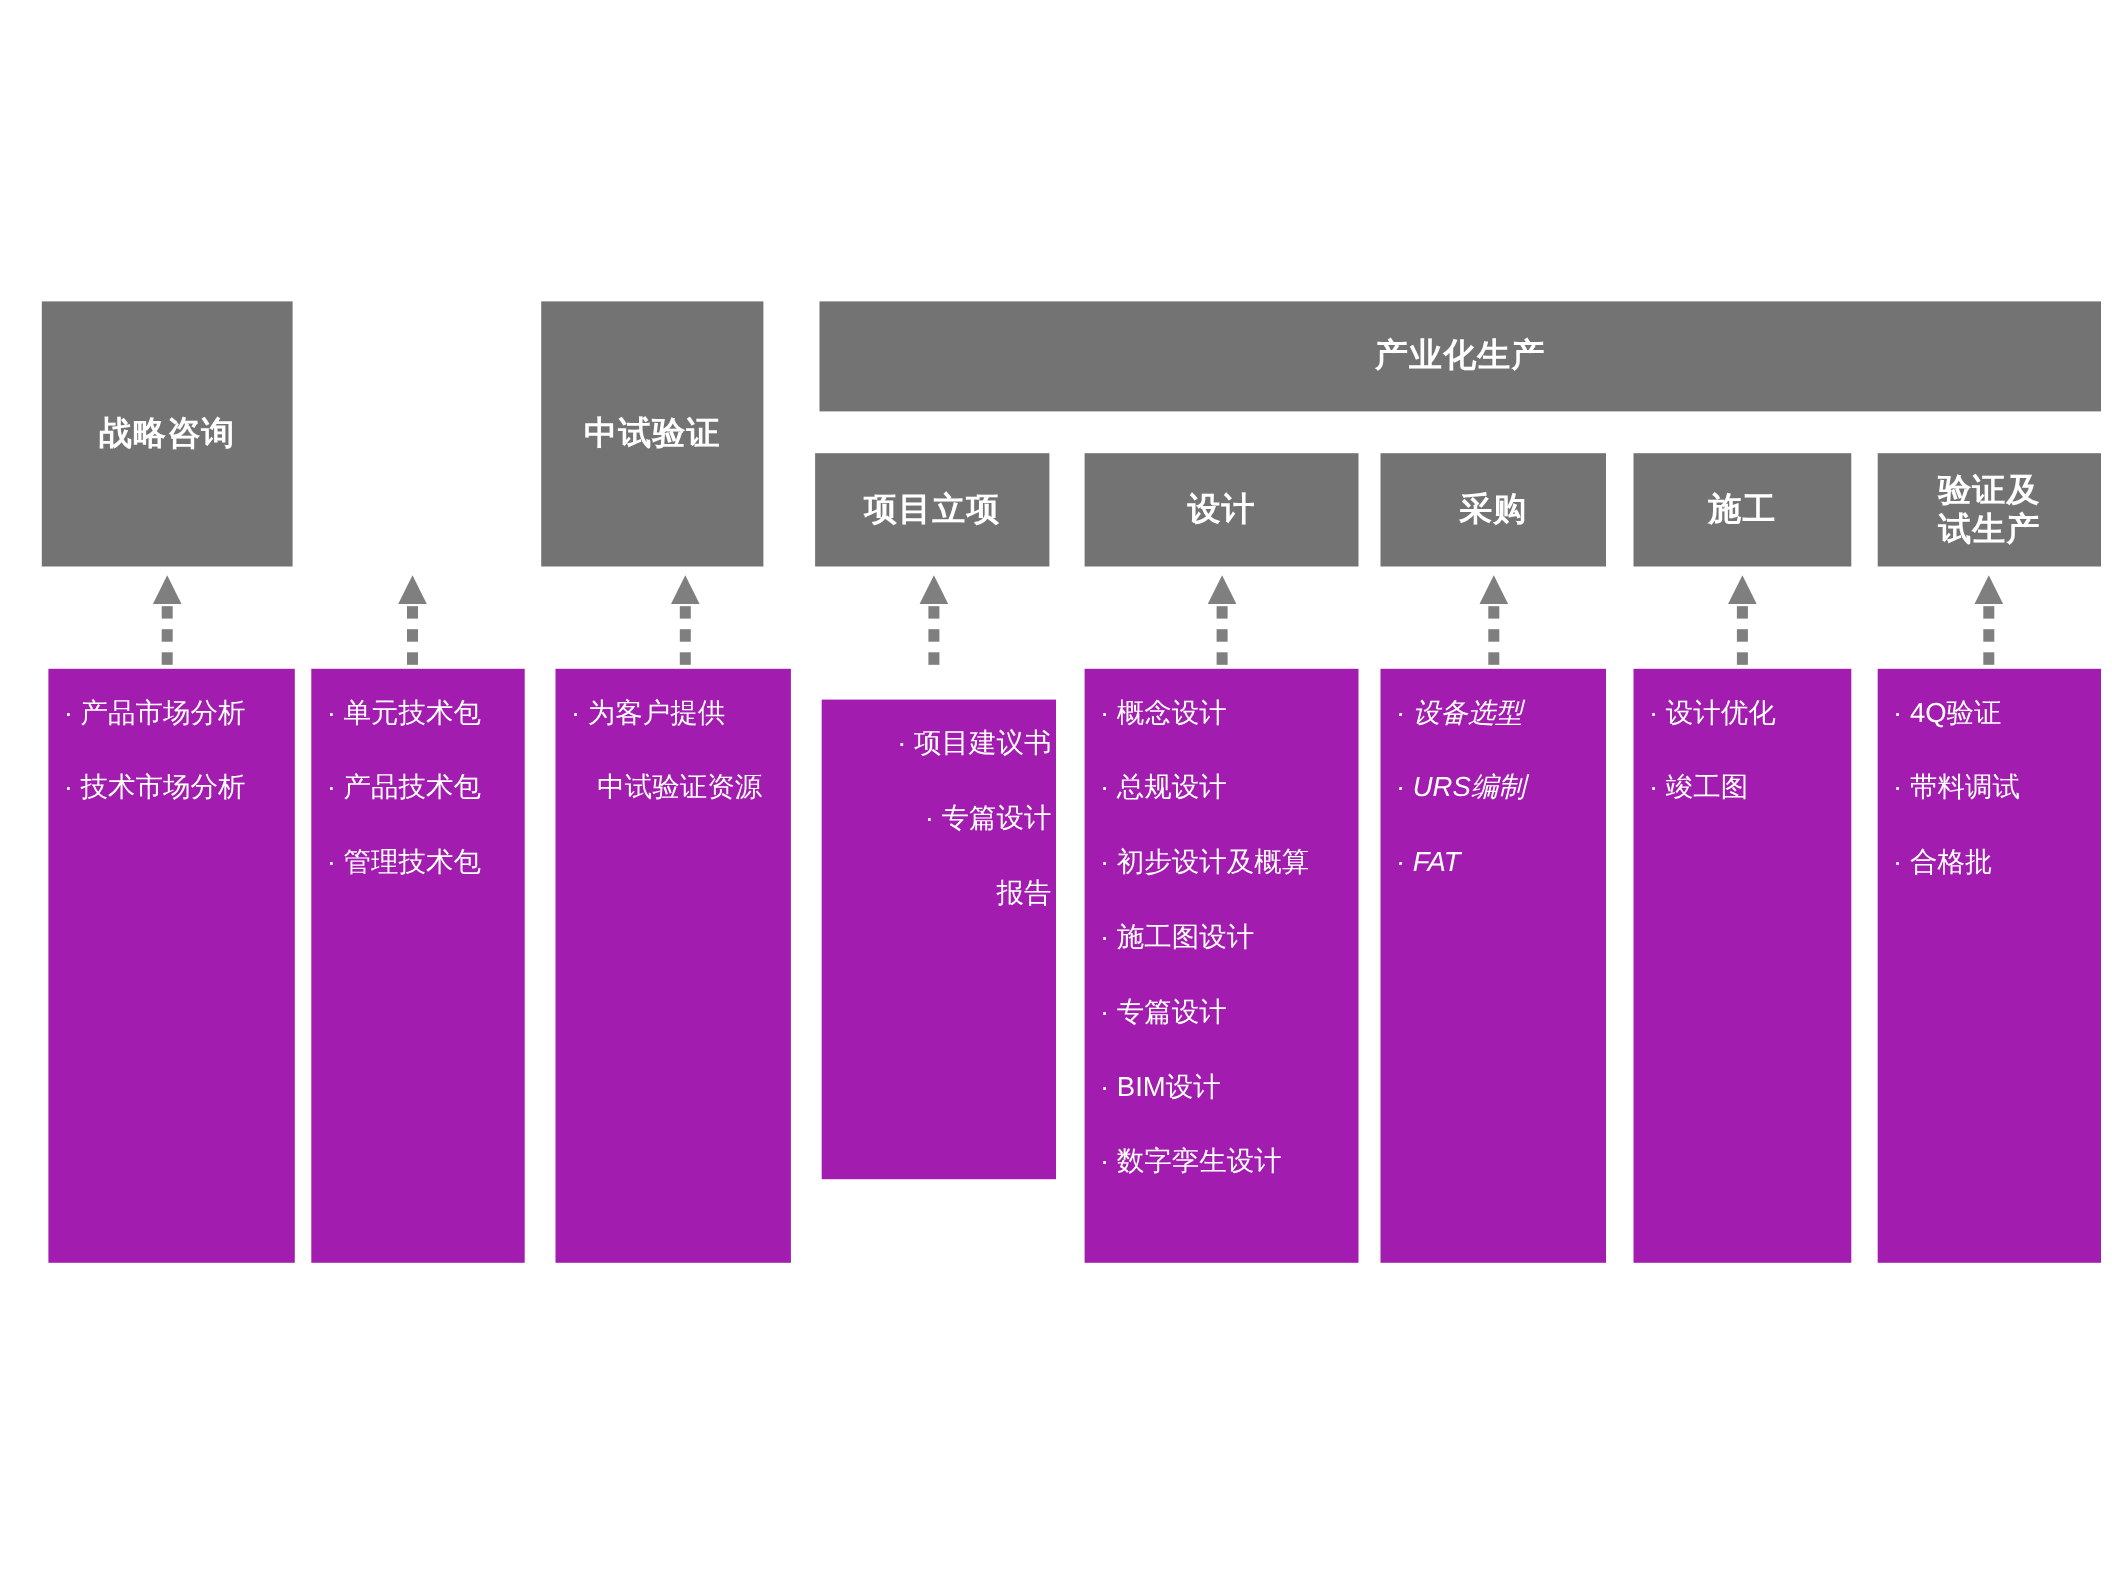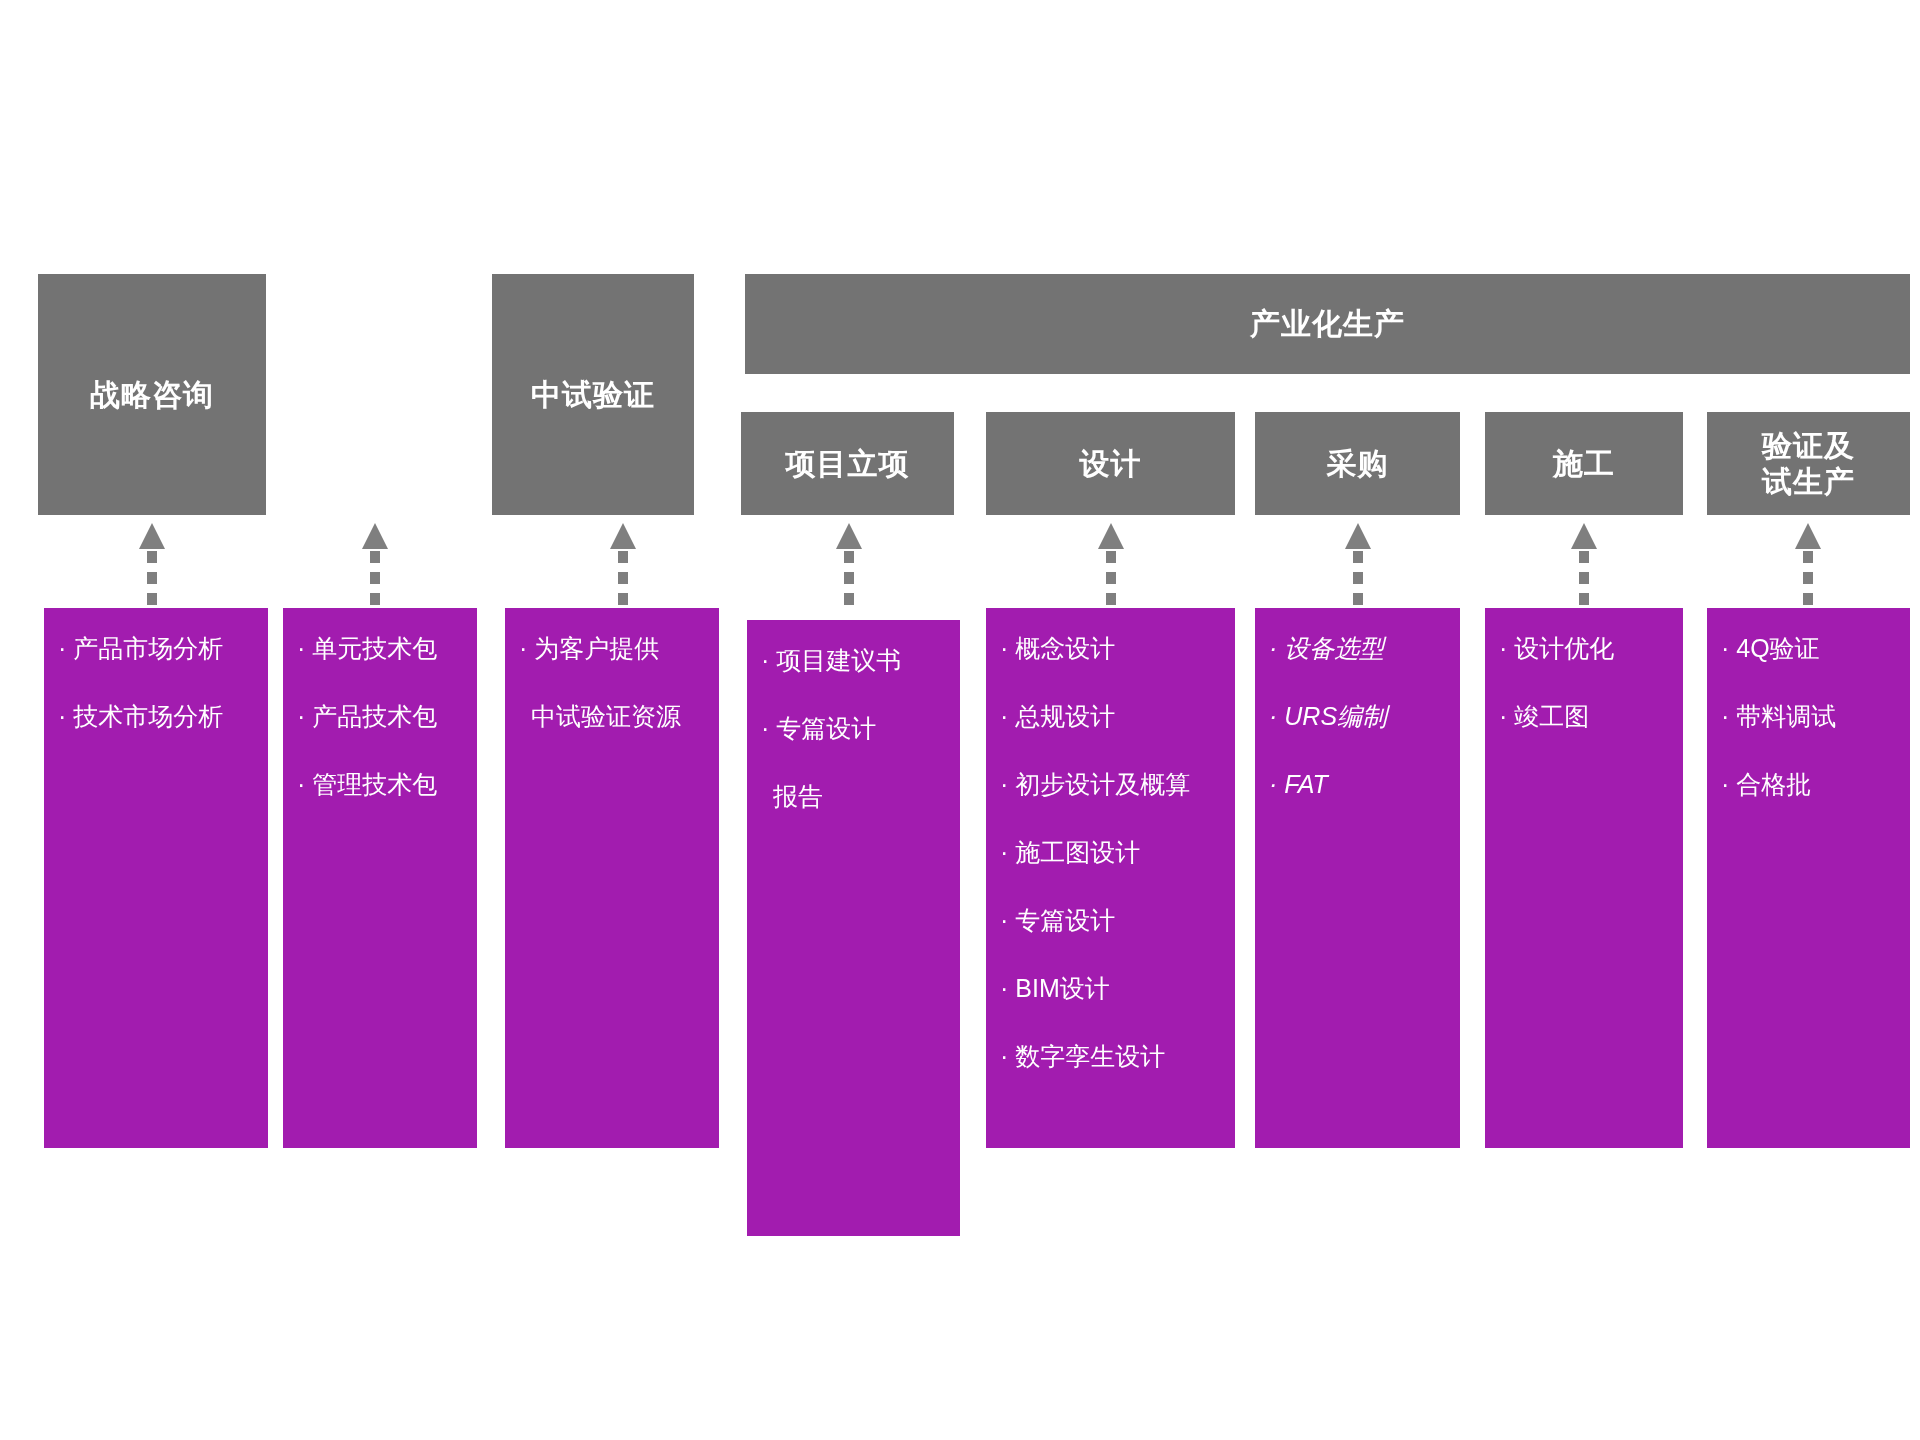--- a/index.html
+++ b/index.html
@@ -56,21 +56,21 @@
   }
   .orange-col .item {
     color: #ffffff;
     font-size: 25px;
     line-height: 1.0;
     padding: 0 4px 0 14px;
     margin-bottom: 43px;
     white-space: nowrap;
   }
   .orange-col .item.noindent {
-    padding-left: 26px;
+    padding-left: 38px;
   }
 
   
   .arrow {
     position: absolute;
     width: 26px;
   }
   .arrow .head {
     position: absolute;
     top: 0;
@@ -173,21 +173,21 @@
     <div class="item">· 单元技术包</div>
     <div class="item">· 产品技术包</div>
     <div class="item">· 管理技术包</div>
   </div>
 
   <div class="orange-col" style="left:505px; top:608px; width:214px; height:540px;">
     <div class="item">· 为客户提供</div>
     <div class="item noindent">中试验证资源</div>
   </div>
 
-  <div class="orange-col" style="left:747px; top:620px; width:213px; height:616px;">
+  <div class="orange-col" style="left:747px; top:636px; width:213px; height:436px;text-align:right;">
     <div class="item">· 项目建议书</div>
     <div class="item">· 专篇设计</div>
     <div class="item noindent">报告</div>
   </div>
 
   <div class="orange-col" style="left:986px; top:608px; width:249px; height:540px;">
     <div class="item">· 概念设计</div>
     <div class="item">· 总规设计</div>
     <div class="item">· 初步设计及概算</div>
     <div class="item">· 施工图设计</div>

